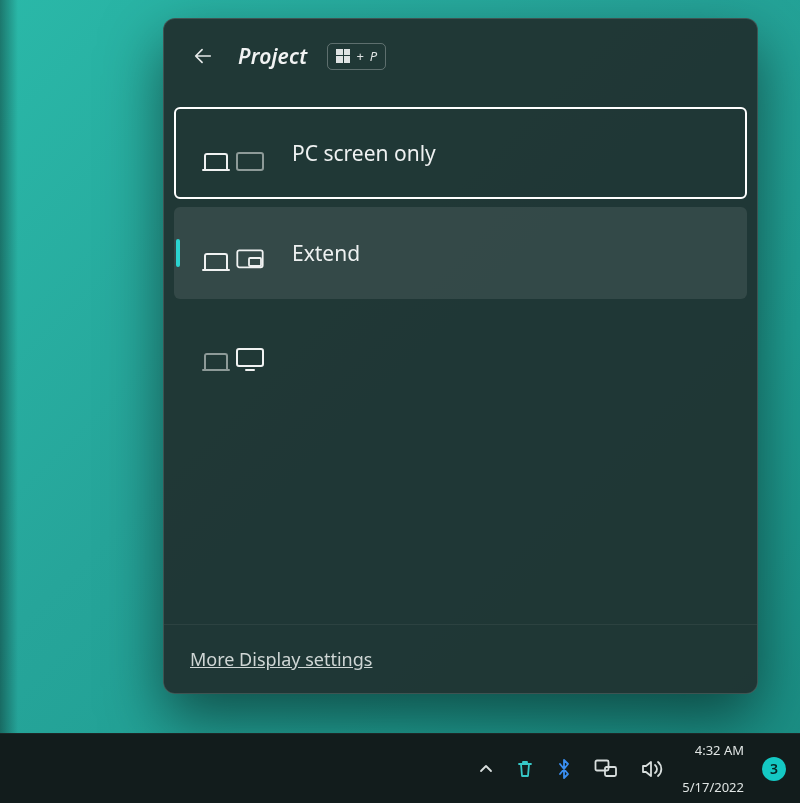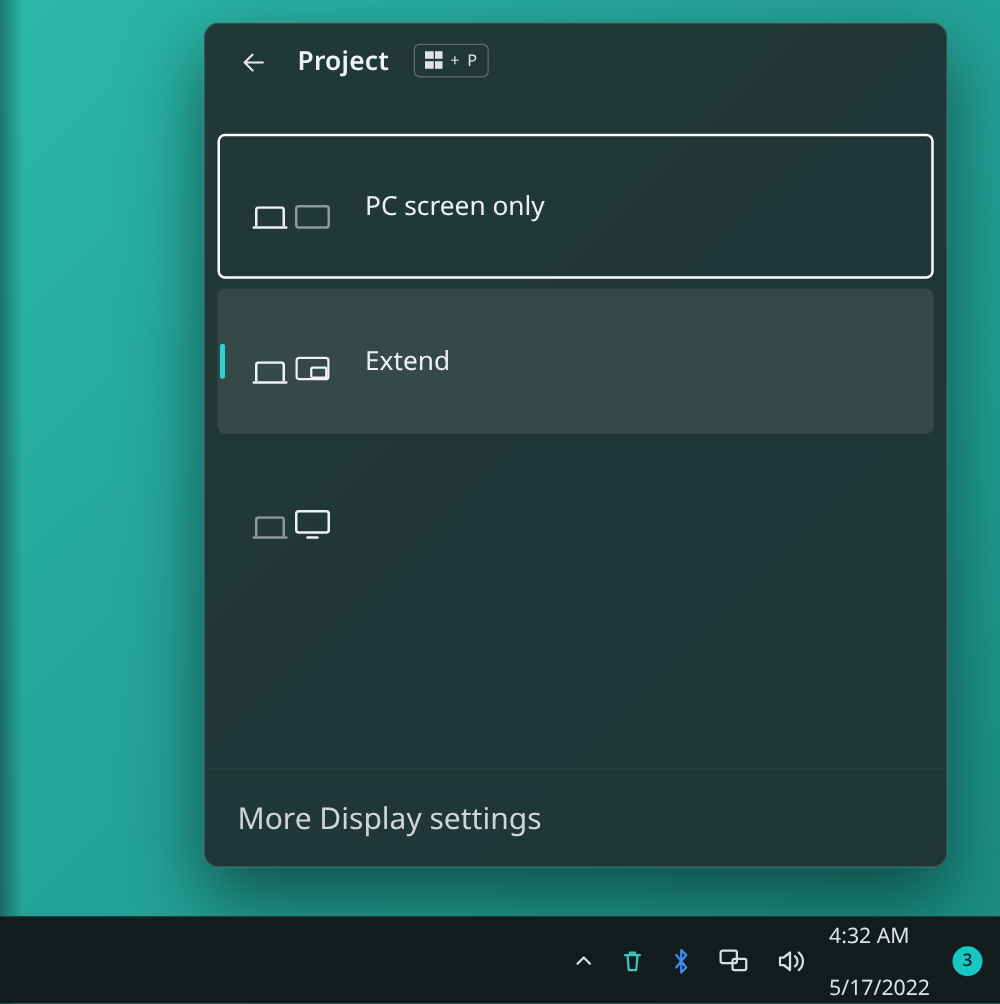--- a/index.html
+++ b/index.html
@@ -22,23 +22,24 @@
       background:rgba(32,50,48,.95);
       border:1px solid rgba(255,255,255,.14);
       border-radius:12px;
       box-shadow:0 25px 60px rgba(0,0,0,.5);
       color:#e9eded;
       display:flex;flex-direction:column;
       overflow:hidden;
     }
 
     .flyout-header{
-      display:flex;align-items:flex-start;gap:20px;
+      display:flex;align-items:center;gap:20px;
       padding:16px 24px 12px 24px;
       height:70px;
+      font-style:italic;
     }
     .back-btn{
       width:30px;height:30px;display:flex;align-items:center;justify-content:center;
       color:#e5e9e9;cursor:pointer;border-radius:4px;
     }
     .flyout-title{
       font-size:21px;font-weight:600;letter-spacing:.2px;color:#f1f3f3;
     }
     .shortcut-hint{
       display:flex;align-items:center;gap:6px;
@@ -48,21 +49,21 @@
     }
     .win-key-glyph{
       width:14px;height:14px;display:grid;grid-template-columns:1fr 1fr;grid-template-rows:1fr 1fr;gap:1.5px;
     }
     .win-key-glyph span{background:#dfe3e3;}
 
     .options{padding:18px 10px 0 10px;display:flex;flex-direction:column;gap:8px;}
 
     .option{
       position:relative;
-      height:116px;
+      height:92px;
       border-radius:6px;
       display:flex;align-items:center;gap:30px;
       padding:0 20px 0 28px;
       cursor:pointer;
       color:#eef1f1;
     }
     .option.focused{outline:2px solid #fff;outline-offset:-2px;}
     .option.hovered{background:rgba(255,255,255,.09);}
     .option.hovered::before{
       content:"";position:absolute;left:2px;top:50%;transform:translateY(-50%);
@@ -82,37 +83,38 @@
     .mon.small-laptop .screen{width:24px;height:16px;border-bottom-width:0;border-bottom-left-radius:0;border-bottom-right-radius:0;}
     .mon.small-laptop .base{width:28px;height:2.5px;background:currentColor;border-radius:1px;}
 
     .dim{color:#8d9a98;}
     .bright{color:#f0f2f2;}
 
     .footer-link{
       margin-top:auto;
       border-top:1px solid rgba(255,255,255,.06);
       padding:22px 26px;
-      font-size:24px;color:#cfd6d5;
+      font-size:18px;color:#cfd6d5;
       cursor:pointer;
+      text-decoration:underline;
     }
 
     
     .taskbar{
       position:absolute;left:0;bottom:0;width:100%;height:70px;
       background:#121c1c;
       border-top:1px solid rgba(255,255,255,.05);
       color:#dfe4e3;
       display:flex;align-items:center;justify-content:flex-end;
       padding-right:14px;gap:18px;
       font-size:15px;
     }
     .taskbar .sys-icons{display:flex;align-items:center;gap:22px;}
     .sys-icon{display:flex;align-items:center;justify-content:center;cursor:pointer;color:#d8dedd;}
-    .clock{display:flex;flex-direction:column;align-items:flex-start;line-height:1.25;font-size:17px;cursor:pointer;gap:20px;}
+    .clock{display:flex;flex-direction:column;align-items:flex-end;line-height:1.25;font-size:13px;cursor:pointer;gap:20px;}
     .notif-badge{
       width:24px;height:24px;border-radius:50%;
       background:#14c8c3;color:#062523;
       display:flex;align-items:center;justify-content:center;
       font-weight:600;font-size:14px;cursor:pointer;
     }
 
     
     svg{display:block;}
     .stroke{stroke:currentColor;stroke-width:1.8;fill:none;stroke-linecap:round;stroke-linejoin:round;}

